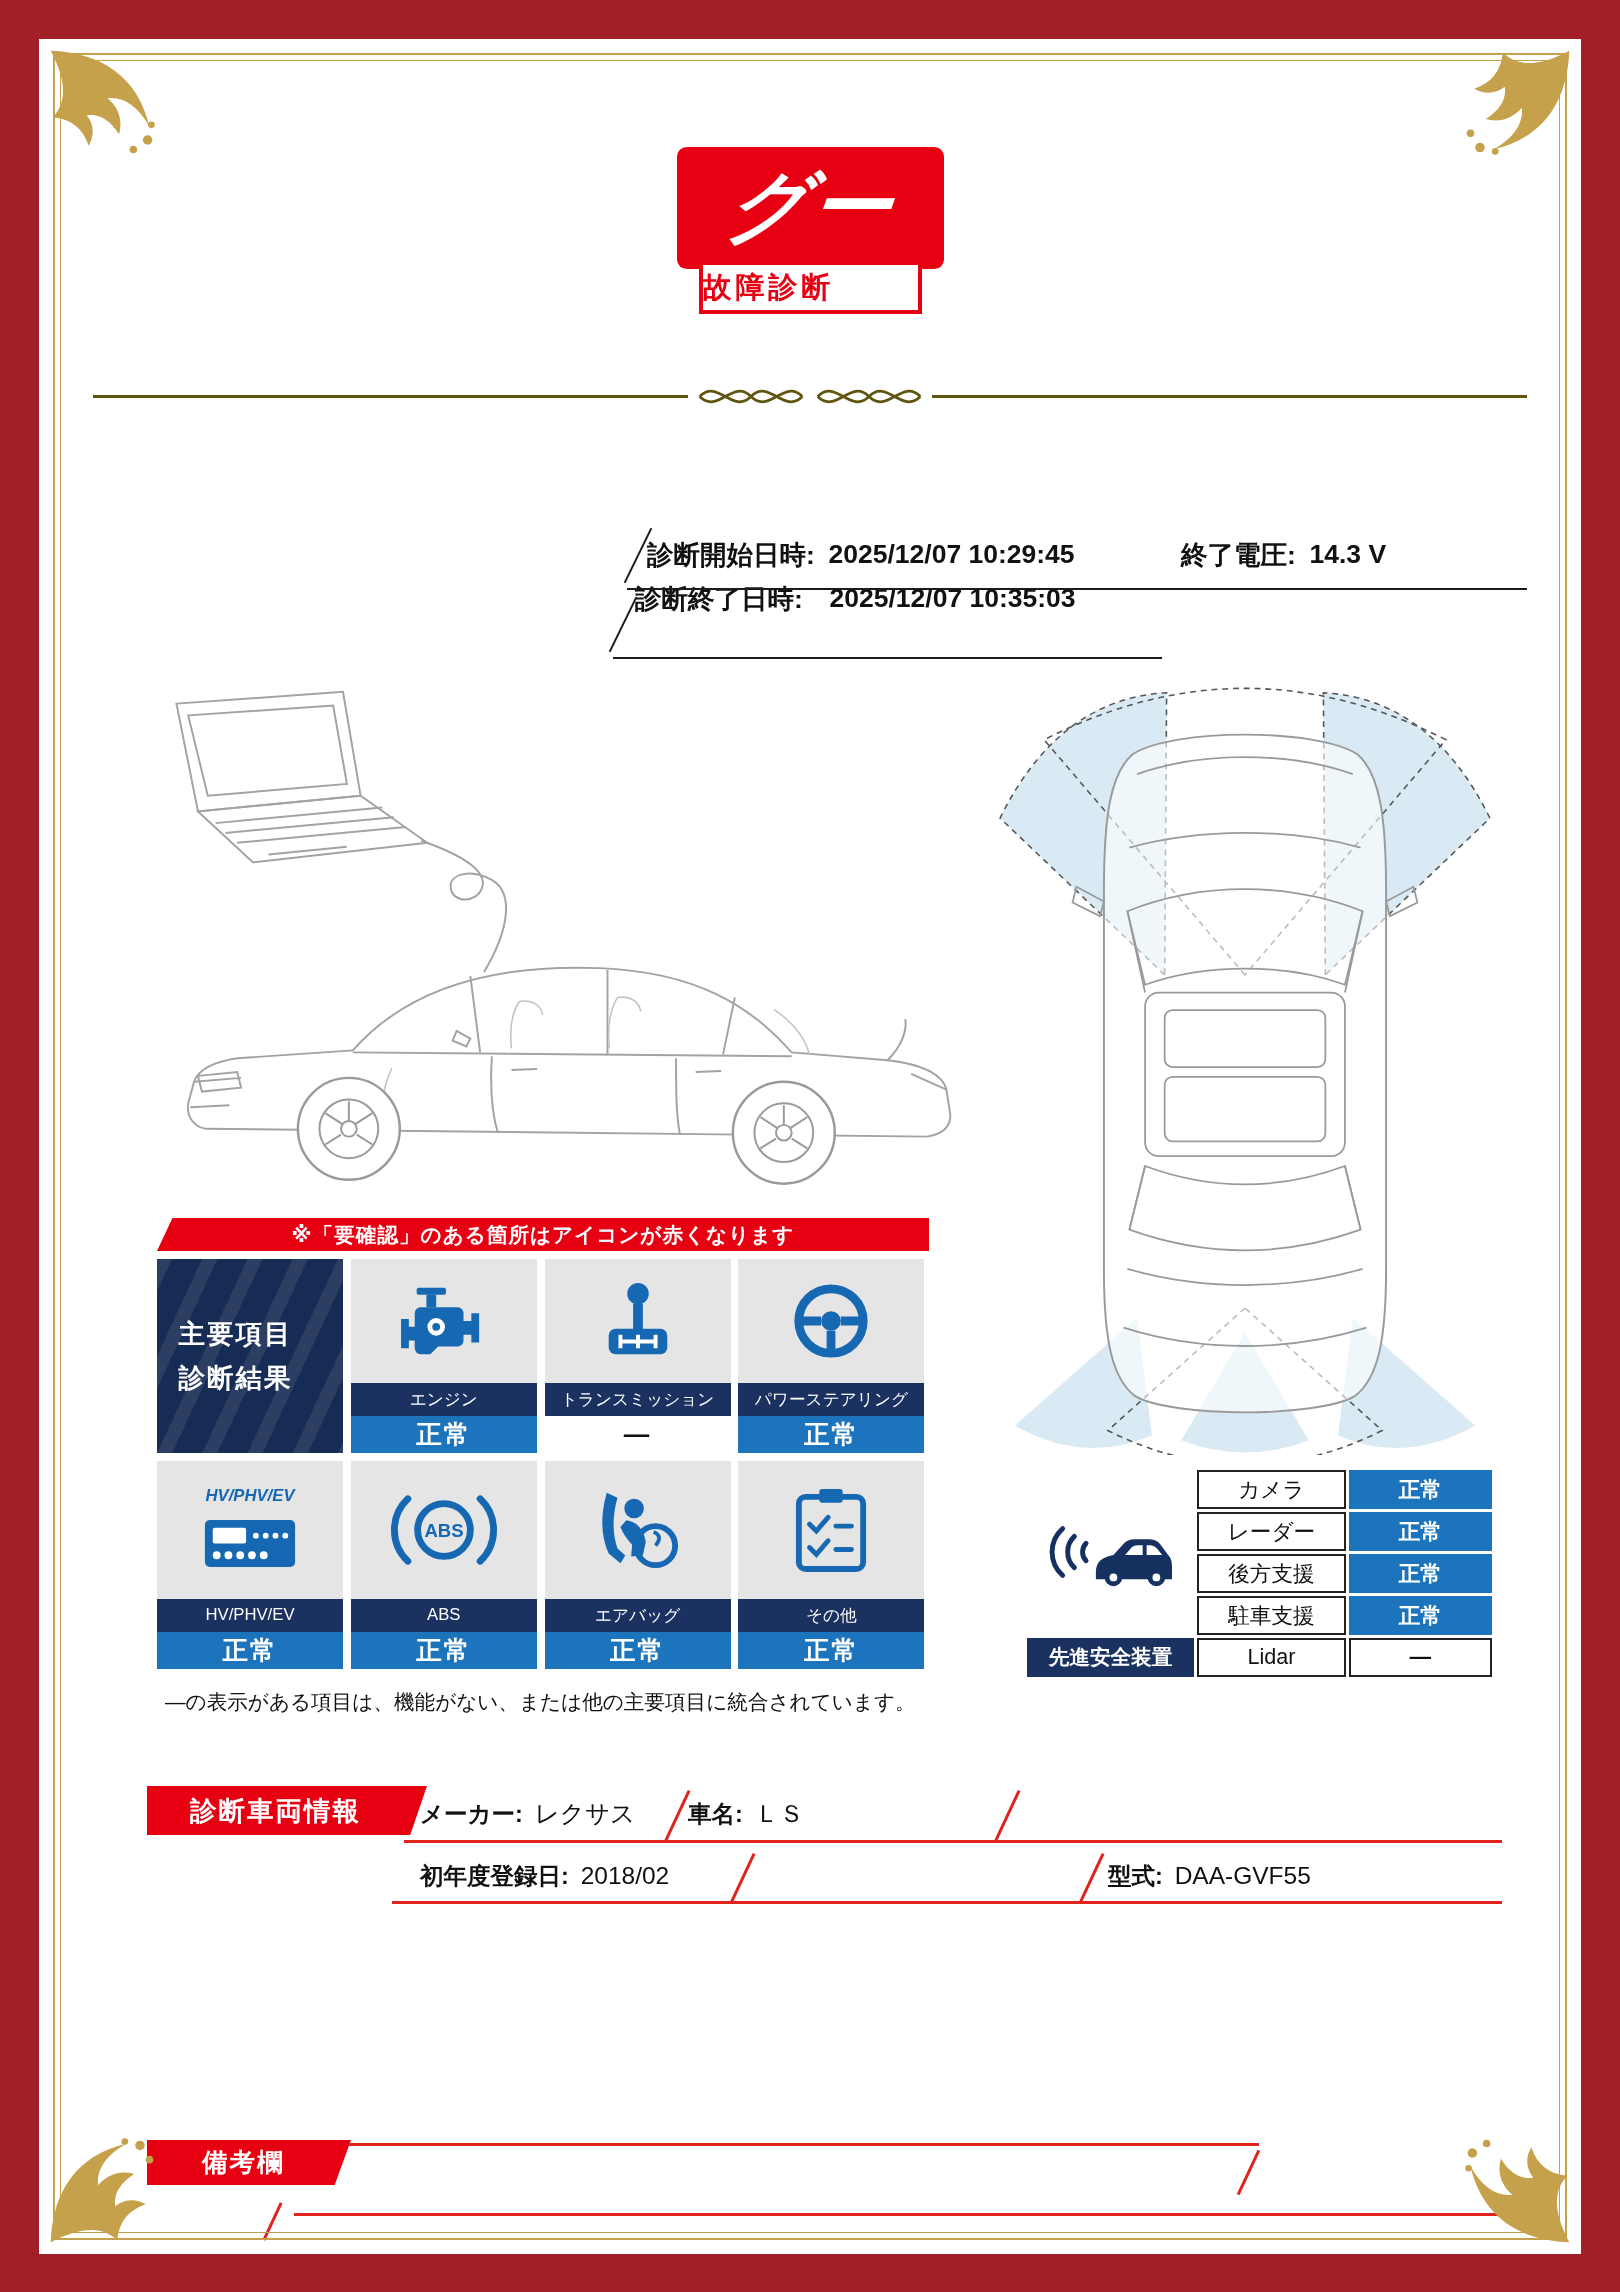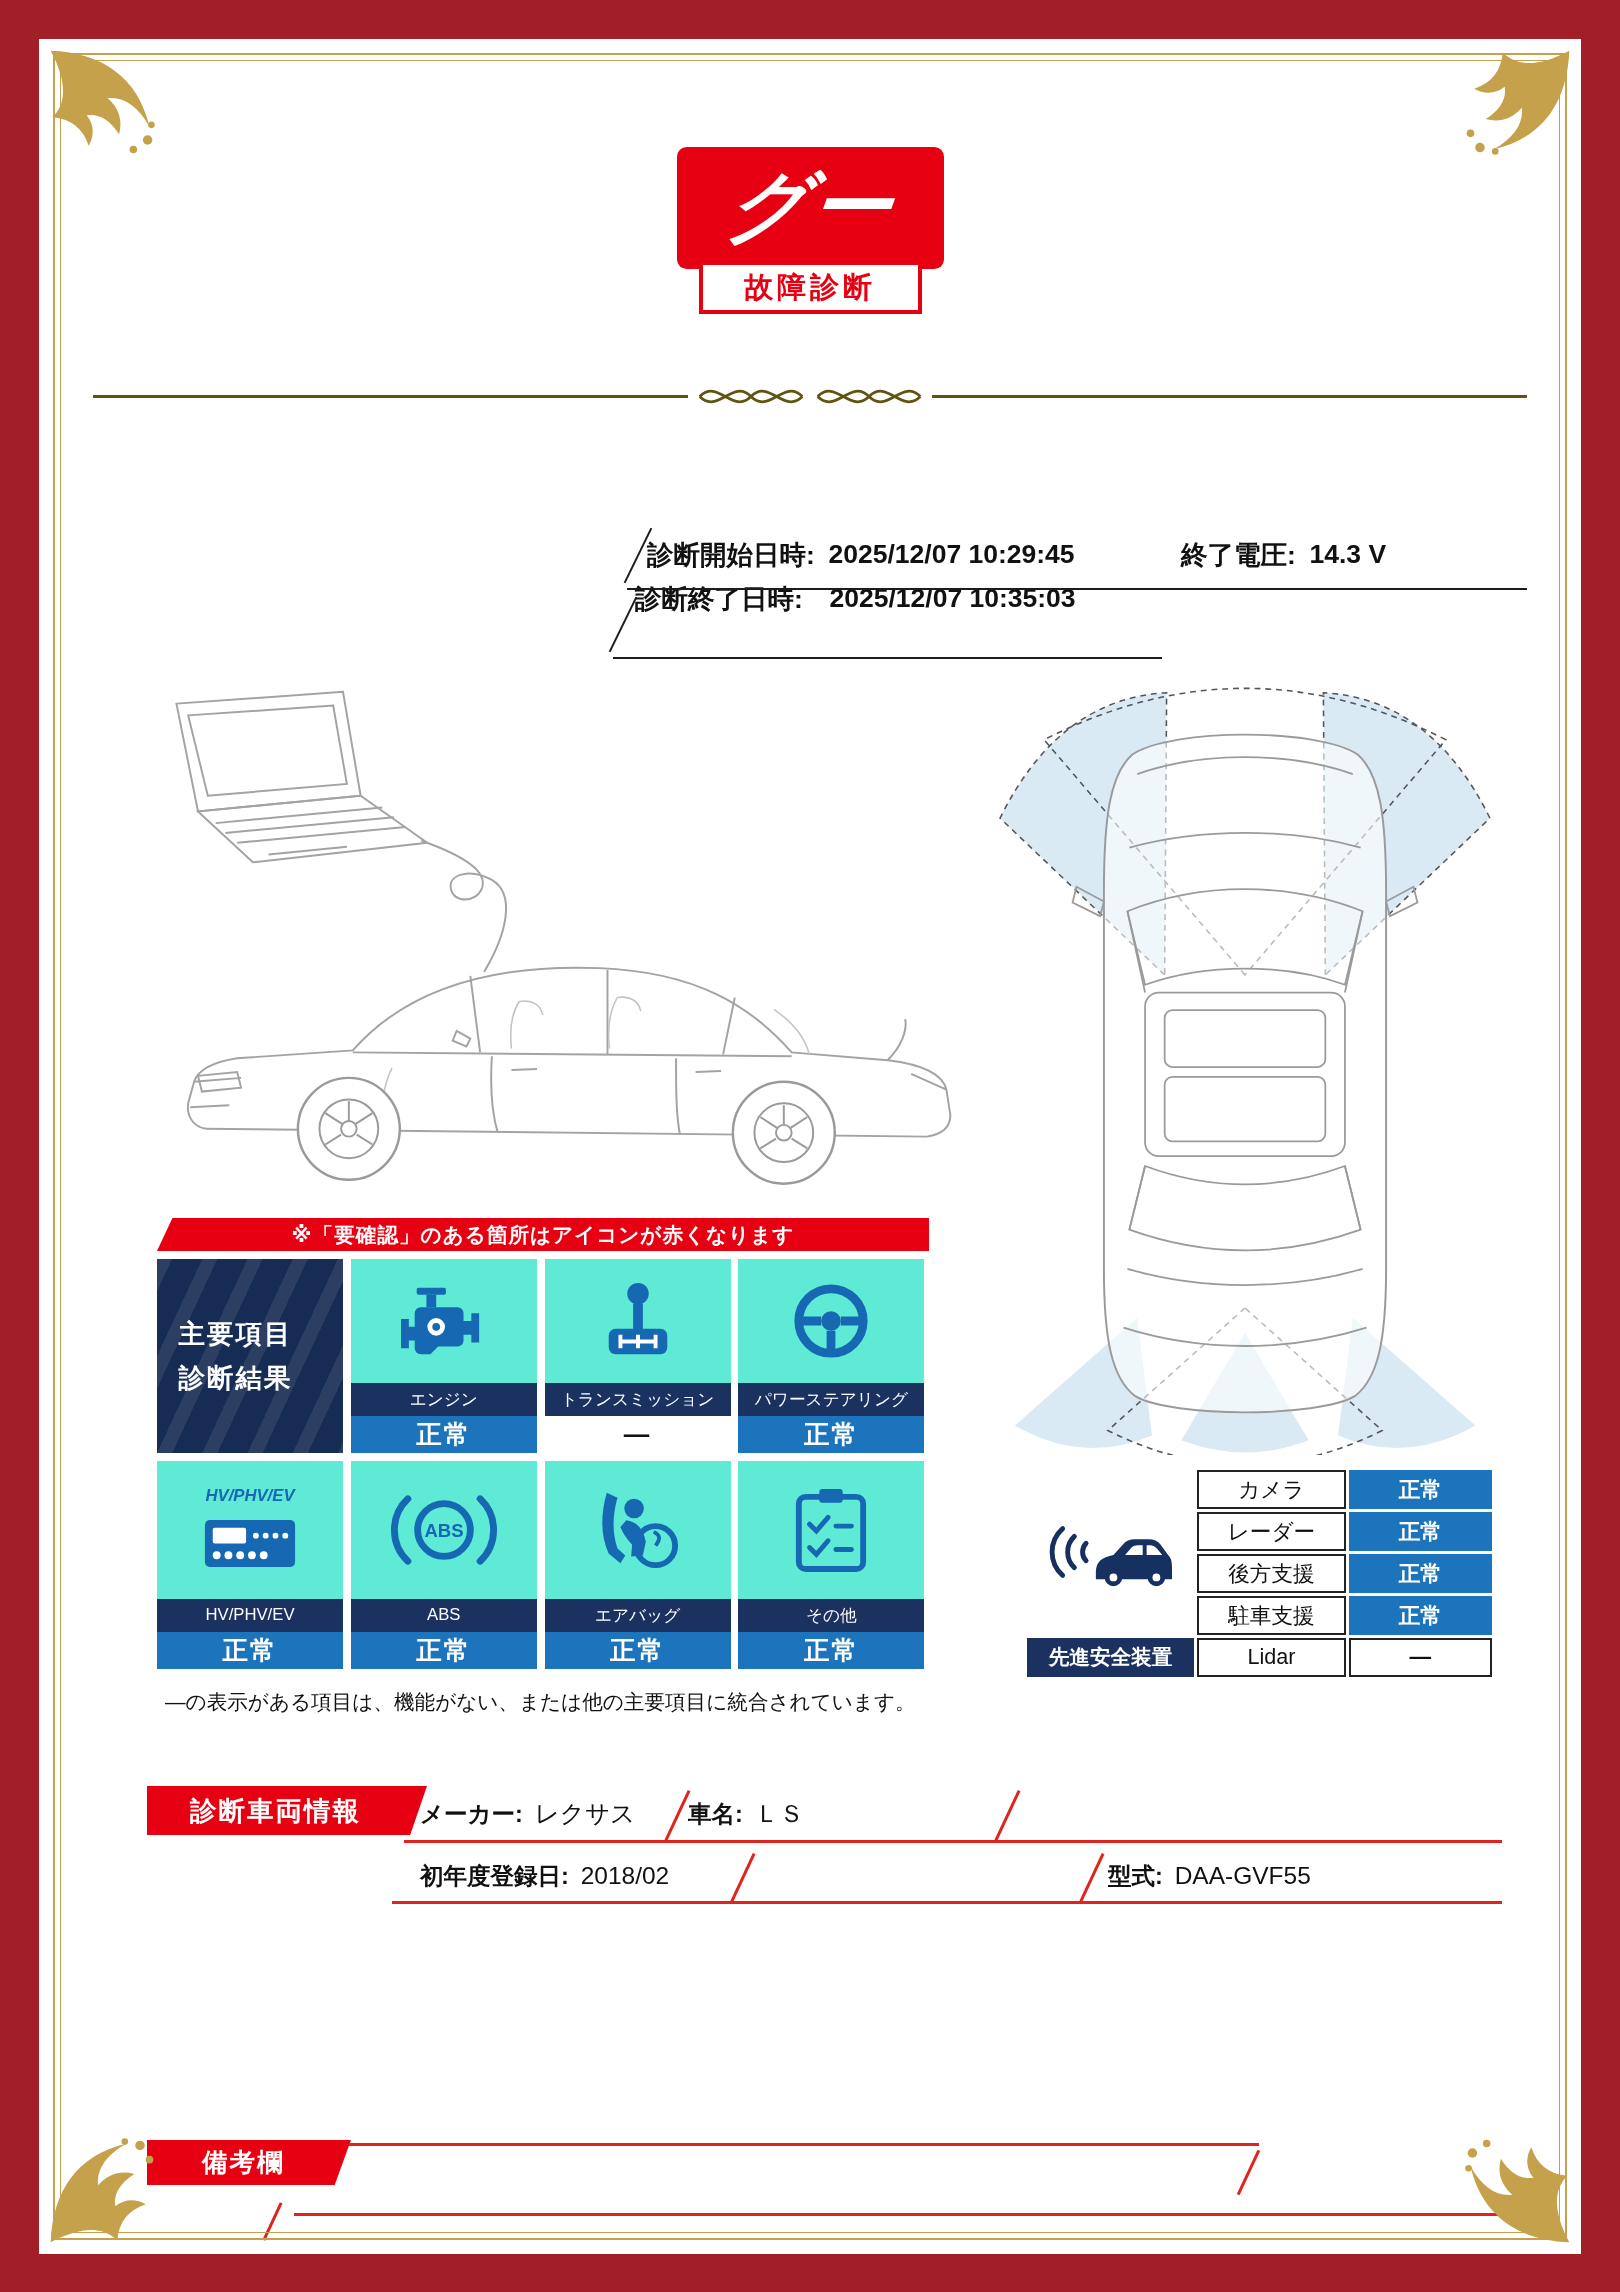--- a/index.html
+++ b/index.html
@@ -15,21 +15,21 @@
   .corner.tl{top:45px;left:45px;}
   .corner.tr{top:45px;right:45px;transform:rotate(90deg);}
   .corner.br{bottom:45px;right:45px;transform:rotate(180deg);}
   .corner.bl{bottom:45px;left:45px;transform:rotate(270deg);}
 
   
   .logo{position:absolute;top:147px;left:0;width:100%;display:flex;flex-direction:column;align-items:center;}
   .logo-red{width:267px;height:122px;background:#e60012;border-radius:9.8px;display:flex;align-items:center;justify-content:center;}
   .logo-red span{color:#fff;font-size:80px;font-weight:900;font-style:italic;transform:skewX(-6deg);letter-spacing:2px;}
   .logo-white{margin-top:-7.8px;width:223px;height:53px;background:#fff;border:4.9px solid #e60012;box-sizing:border-box;
-              display:flex;align-items:center;justify-content:center;z-index:2;}
+              display:flex;align-items:center;z-index:2;}
   .logo-white span{color:#e60012;font-size:29px;font-weight:900;letter-spacing:3.9px;}
 
   
   .title-row{position:absolute;top:380px;left:93px;right:93px;display:flex;align-items:center;gap:7.8px;}
   .title-rule{flex:1;height:3.9px;background:#5f5410;}
   .page-title{margin:0;font-size:74px;font-weight:900;color:#877103;letter-spacing:3.9px;white-space:nowrap;}
   .swirl{width:110px;height:33px;flex:none;}
 
   
   .diag-banner{position:absolute;left:147px;top:523px;width:463px;height:55px;background:#e60012;
@@ -52,21 +52,21 @@
   .illu-left{position:absolute;left:147px;top:686px;width:823px;height:529px;}
   .illu-right{position:absolute;left:990px;top:681px;width:510px;height:774px;}
 
   
   .notice{position:absolute;left:157px;top:1218px;width:772px;height:33px;background:#e60012;
           clip-path:polygon(2% 0,100% 0,100% 100%,0 100%);display:flex;align-items:center;justify-content:center;}
   .notice span{color:#fff;font-size:20.6px;font-weight:700;letter-spacing:1px;}
 
   
   .grid{position:absolute;left:157px;top:1259px;display:grid;grid-template-columns:repeat(4,186px);gap:7.8px;}
-  .cell{display:flex;flex-direction:column;background:#5eead4;}
+  .cell{display:flex;flex-direction:column;background:#e5e5e5;}
   .cell.r1{height:194px;}
   .cell.r2{height:208px;}
   .main-header{height:194px;background-color:#172c54;
      background-image:repeating-linear-gradient(115deg,rgba(255,255,255,.09) 0 13.7px,transparent 13.7px 41px);
      display:flex;flex-direction:column;justify-content:center;padding-left:21.6px;box-sizing:border-box;gap:7.8px;}
   .main-header span{color:#fff;font-size:26.5px;font-weight:900;letter-spacing:2px;}
   .icon-area{flex:1;display:flex;flex-direction:column;align-items:center;justify-content:center;}
   .cell-label{height:33px;flex:none;background:#1b3261;color:#fff;font-size:16.7px;display:flex;align-items:center;justify-content:center;white-space:nowrap;}
   .cell-status{height:37px;flex:none;display:flex;align-items:center;justify-content:center;font-size:25.5px;font-weight:900;letter-spacing:2px;}
   .cell-status.ok{background:#1b74bc;color:#fff;}

